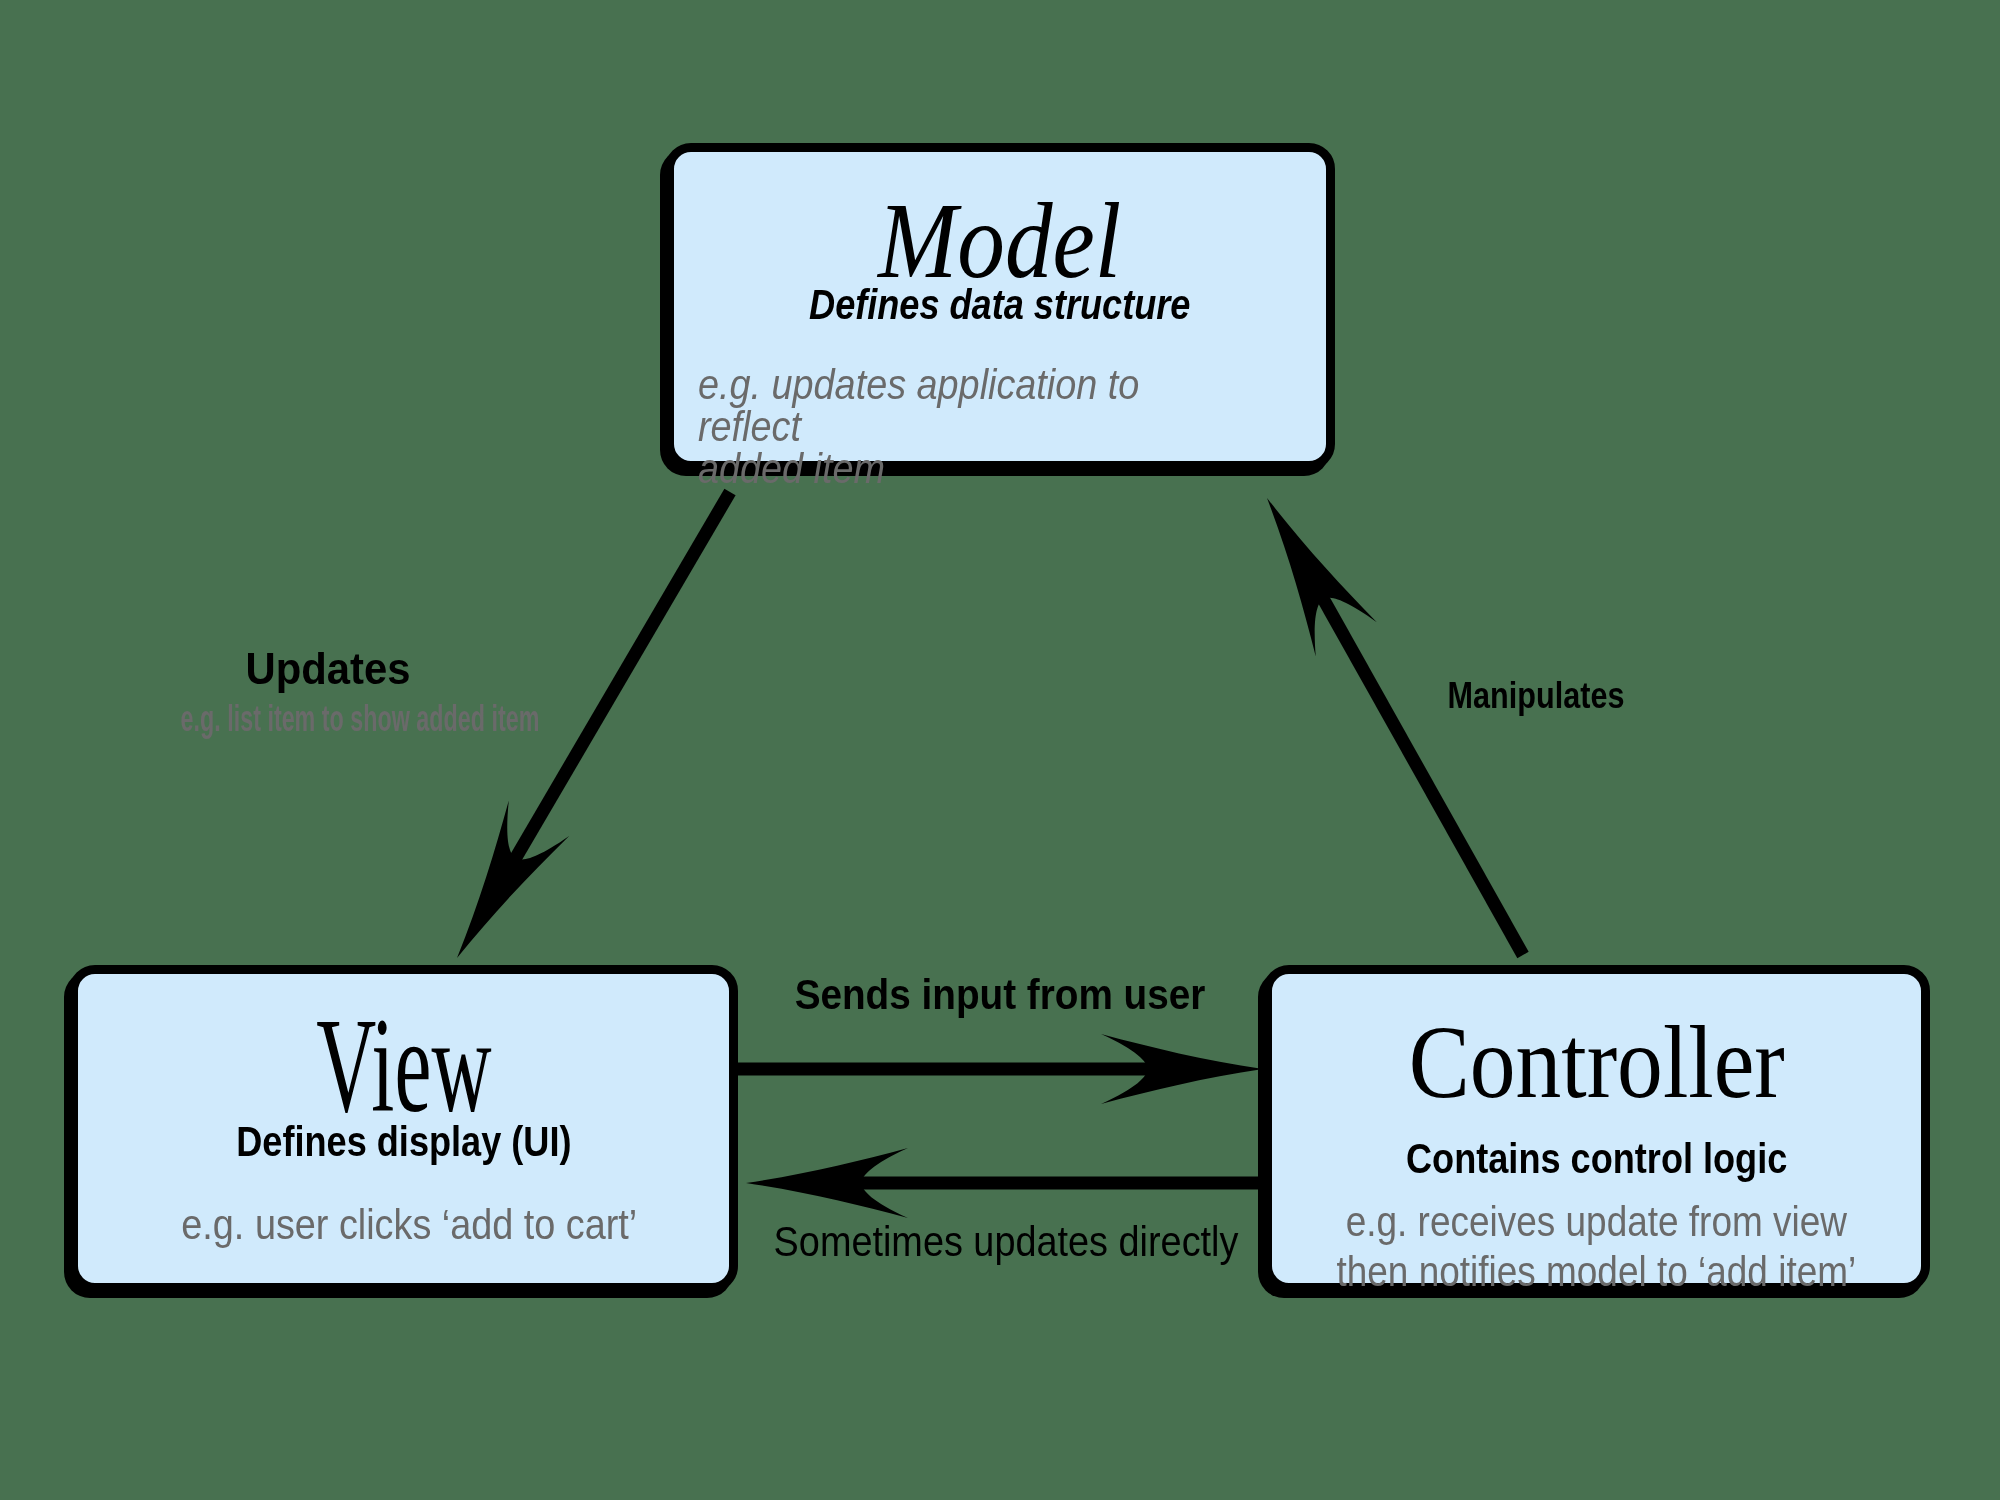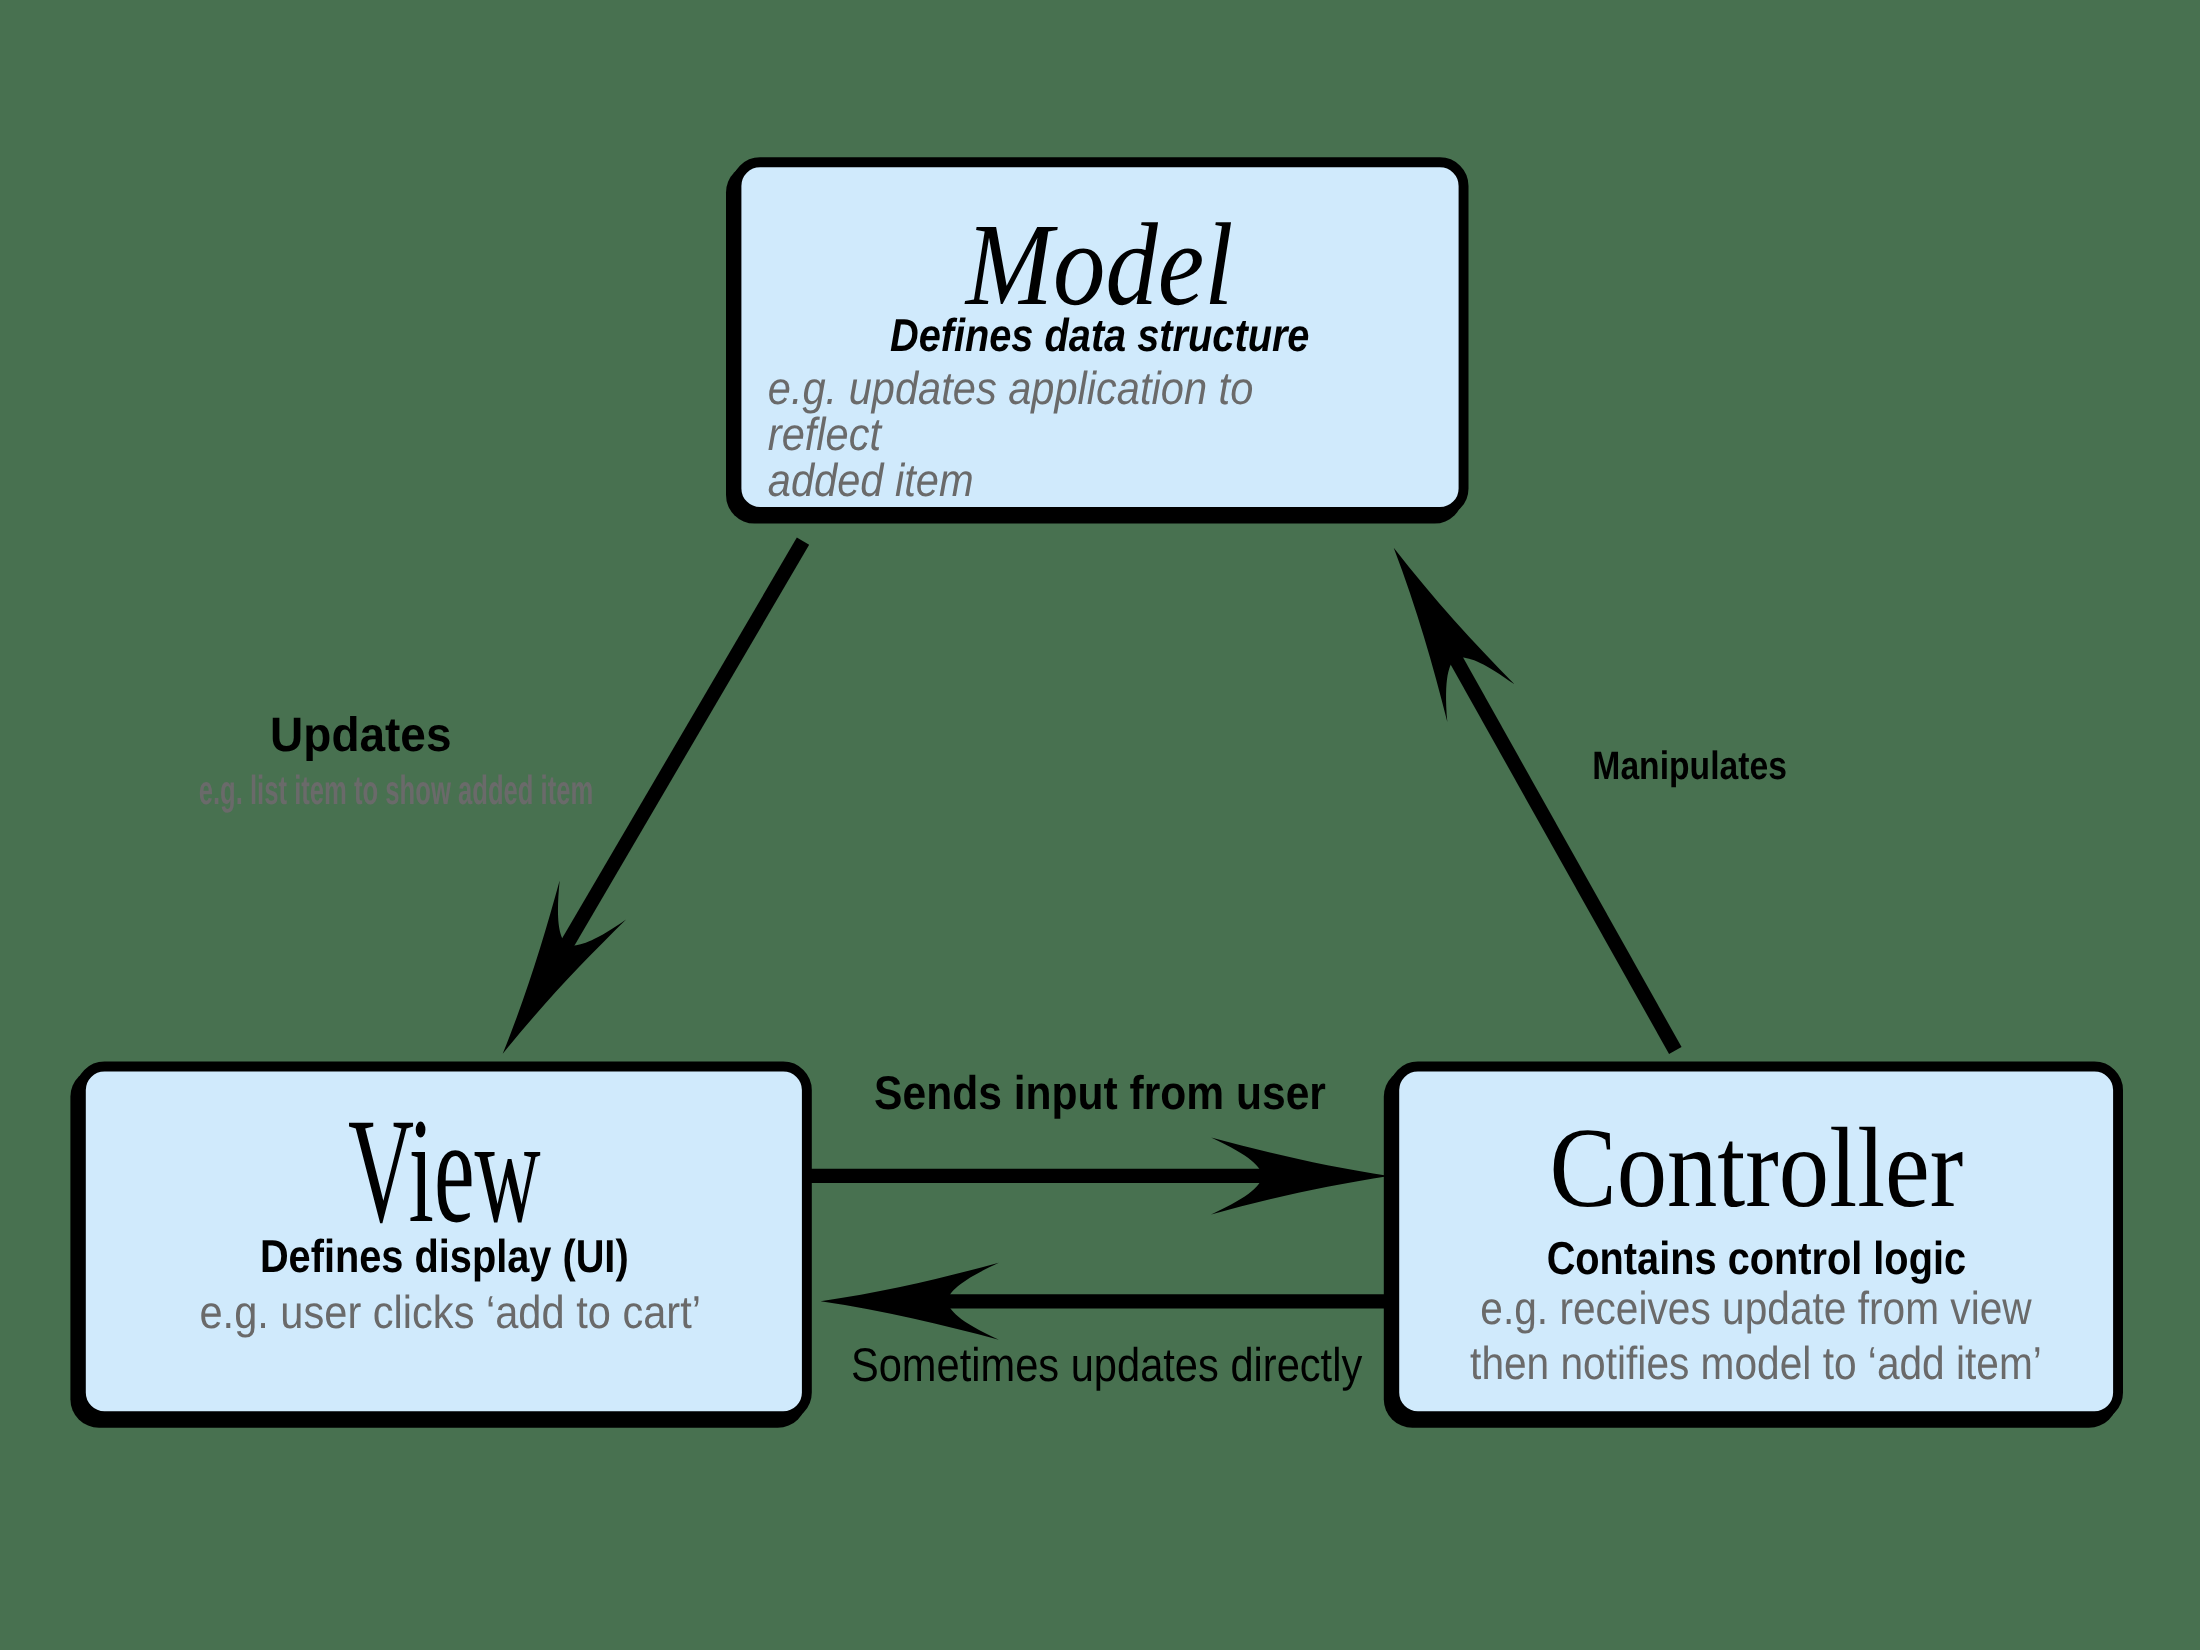--- a/index.html
+++ b/index.html
@@ -33,23 +33,23 @@
   .box-model .box-title .t-inner { transform:scale(.89,1); transform-origin:center top; }
   .box-view .box-title { top:23px; font-size:130px; }
   .box-view .box-title .t-inner { transform:scale(.64,1.05); transform-origin:center top; }
   .box-controller .box-title { top:36px; font-size:104px; }
   .box-controller .box-title .t-inner { transform:scale(.88,1); transform-origin:center top; }
 
   .box-subtitle { font-size:42px; font-weight:bold; color:var(--text-primary,#000); }
   .box-subtitle .t-inner { transform:scaleX(.86); transform-origin:center top; }
   .box-model .box-subtitle { top:132px; }
   .box-view .box-subtitle { top:147px; }
-  .box-controller .box-subtitle { top:149px; }
+  .box-controller .box-subtitle { top:164px; }
 
-  .box-example { font-size:42px; color:var(--text-secondary,#6a6a6a); line-height:1.4; }
+  .box-example { font-size:42px; color:var(--text-secondary,#6a6a6a); line-height:1.4;margin-top:32px; }
   .box-model .box-example { top:180px; text-align:left; padding:0 24px; }
   .box-model .box-example .t-inner { transform:scaleX(.9); transform-origin:left top; }
   .box-view .box-example { top:198px;padding-left:12px; }
   .box-view .box-example .t-inner { transform:scaleX(.9); transform-origin:center top; }
   .box-controller .box-example { top:191px; line-height:1.18; }
   .box-controller .box-example .t-inner { transform:scaleX(.88); transform-origin:center top; }
 
   .flabel { position:absolute; transform:translateX(-50%); line-height:1; white-space:nowrap; color:var(--text-primary,#000); }
   .flabel .t-inner { display:inline-block; }
   .lbl-updates { left:328px; top:647px; font-size:44px; font-weight:bold; }

